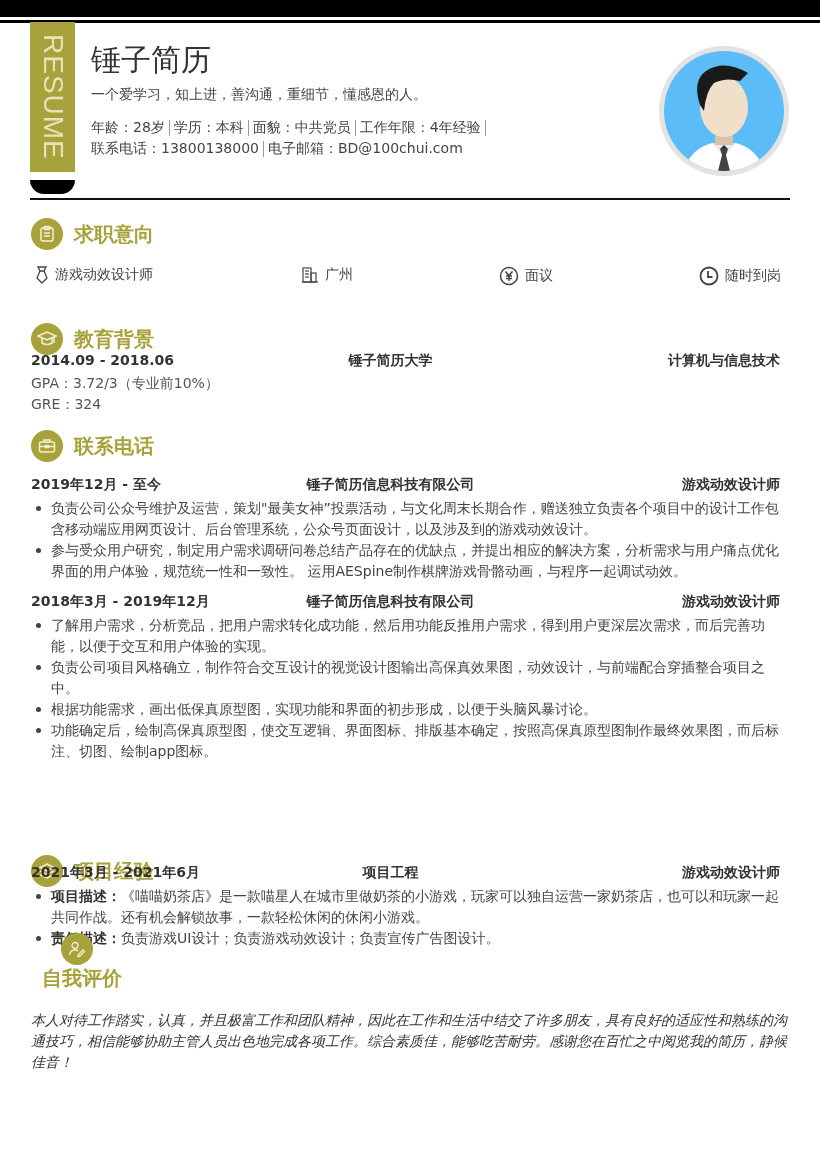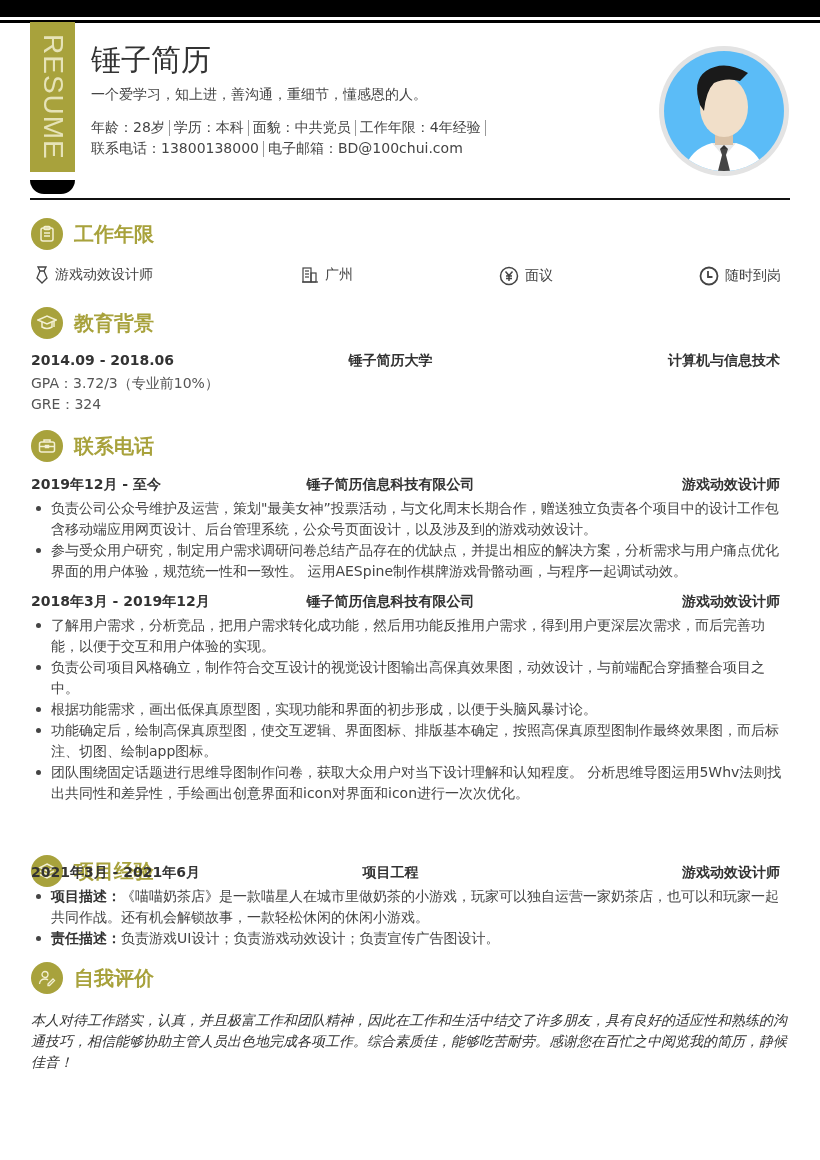--- a/index.html
+++ b/index.html
@@ -96,21 +96,21 @@
 
 <div class="section-head" style="top:218px;">
   <span class="sec-icon">
     <svg width="18" height="18" viewBox="0 0 18 18" fill="none" stroke="#f3f0d2" stroke-width="1.5">
         <rect x="3" y="3" width="12" height="13" rx="2"></rect>
         <rect x="6" y="1.5" width="6" height="3" rx="1"></rect>
         <line x1="6" y1="8" x2="12" y2="8"></line>
         <line x1="6" y1="11" x2="12" y2="11"></line>
       </svg>
   </span>
-  <span class="sec-title">工作年限</span>
+  <span class="sec-title">求职意向</span>
 </div>
 
 <div class="intent-row">
   <div class="intent-item" style="left:4px;">
     <svg width="14" height="18" viewBox="0 0 14 18" fill="none" stroke="#444" stroke-width="1.3">
         <path d="M3 1 L11 1 L9 5 L5 5 Z"></path>
         <path d="M5 5 L2 12 L7 17 L12 12 L9 5"></path>
       </svg>
     <span>游戏动效设计师</span>
   </div>
@@ -134,21 +134,21 @@
   </div>
   <div class="intent-item" style="left:668px;">
     <svg width="20" height="20" viewBox="0 0 20 20" fill="none" stroke="#444" stroke-width="1.8">
         <circle cx="10" cy="10" r="8.5"></circle>
         <path d="M9 5 L9 11 L13.5 11"></path>
       </svg>
     <span>随时到岗</span>
   </div>
 </div>
 
-<div class="section-head" style="top:307px;">
+<div class="section-head" style="top:323px;">
   <span class="sec-icon">
     <svg width="20" height="18" viewBox="0 0 20 18" fill="none" stroke="#f3f0d2" stroke-width="1.5">
         <path d="M1 6 L10 2 L19 6 L10 10 Z"></path>
         <path d="M5 8 L5 13 Q10 16 15 13 L15 8"></path>
         <line x1="17" y1="7" x2="17" y2="13"></line>
       </svg>
   </span>
   <span class="sec-title">教育背景</span>
 </div>
 
@@ -185,21 +185,20 @@
 <div class="row3" style="top:593px;">
   <span class="c1">2018年3月 - 2019年12月</span>
   <span class="c2" style="left:-15px;">锤子简历信息科技有限公司</span>
   <span class="c3">游戏动效设计师</span>
 </div>
 <ul class="bullets" style="top:615px;">
   <li>了解用户需求，分析竞品，把用户需求转化成功能，然后用功能反推用户需求，得到用户更深层次需求，而后完善功能，以便于交互和用户体验的实现。</li>
   <li>负责公司项目风格确立，制作符合交互设计的视觉设计图输出高保真效果图，动效设计，与前端配合穿插整合项目之中。</li>
   <li>根据功能需求，画出低保真原型图，实现功能和界面的初步形成，以便于头脑风暴讨论。</li>
   <li>功能确定后，绘制高保真原型图，使交互逻辑、界面图标、排版基本确定，按照高保真原型图制作最终效果图，而后标注、切图、绘制app图标。</li>
-  <li>团队围绕固定话题进行思维导图制作问卷，获取大众用户对当下设计理解和认知程度。 分析思维导图运用5Whv法则找出共同性和差异性，手绘画出创意界面和icon对界面和icon进行一次次优化。</li>
 </ul>
 
 <div class="section-head" style="top:855px;">
   <span class="sec-icon">
     <svg width="18" height="18" viewBox="0 0 18 18" fill="none" stroke="#f3f0d2" stroke-width="1.4">
         <path d="M9 2 L16 5.5 L9 9 L2 5.5 Z"></path>
         <path d="M2 9 L9 12.5 L16 9"></path>
         <path d="M2 12.5 L9 16 L16 12.5"></path>
       </svg>
   </span>
@@ -209,21 +208,21 @@
 <div class="row3" style="top:864px;">
   <span class="c1">2021年3月 - 2021年6月</span>
   <span class="c2" style="left:-15px;">项目工程</span>
   <span class="c3">游戏动效设计师</span>
 </div>
 <ul class="bullets" style="top:886px;">
   <li><span class="strong-label">项目描述：</span><span>《喵喵奶茶店》是一款喵星人在城市里做奶茶的小游戏，玩家可以独自运营一家奶茶店，也可以和玩家一起共同作战。还有机会解锁故事，一款轻松休闲的休闲小游戏。</span></li>
   <li><span class="strong-label">责任描述：</span><span>负责游戏UI设计；负责游戏动效设计；负责宣传广告图设计。</span></li>
 </ul>
 
-<div class="section-head" style="top:962px;">
+<div class="section-head" style="top:933px;flex-direction:column;">
   <span class="sec-icon">
     <svg width="18" height="18" viewBox="0 0 18 18" fill="none" stroke="#f3f0d2" stroke-width="1.3">
         <circle cx="7" cy="5.5" r="3"></circle>
         <path d="M1.5 15 Q2 10 7 10 Q9 10 10 11"></path>
         <path d="M10 15 L15 10 L16.5 11.5 L11.5 16.5 L10 16.5 Z"></path>
       </svg>
   </span>
   <span class="sec-title">自我评价</span>
 </div>
 

